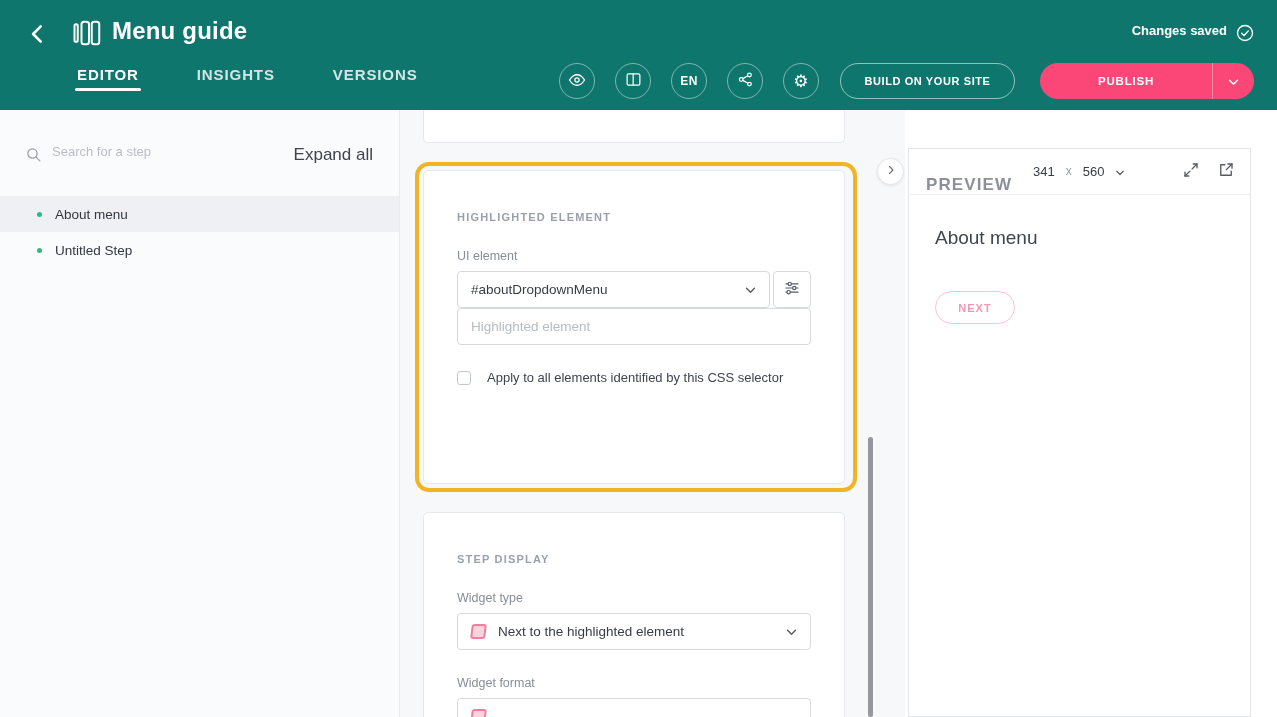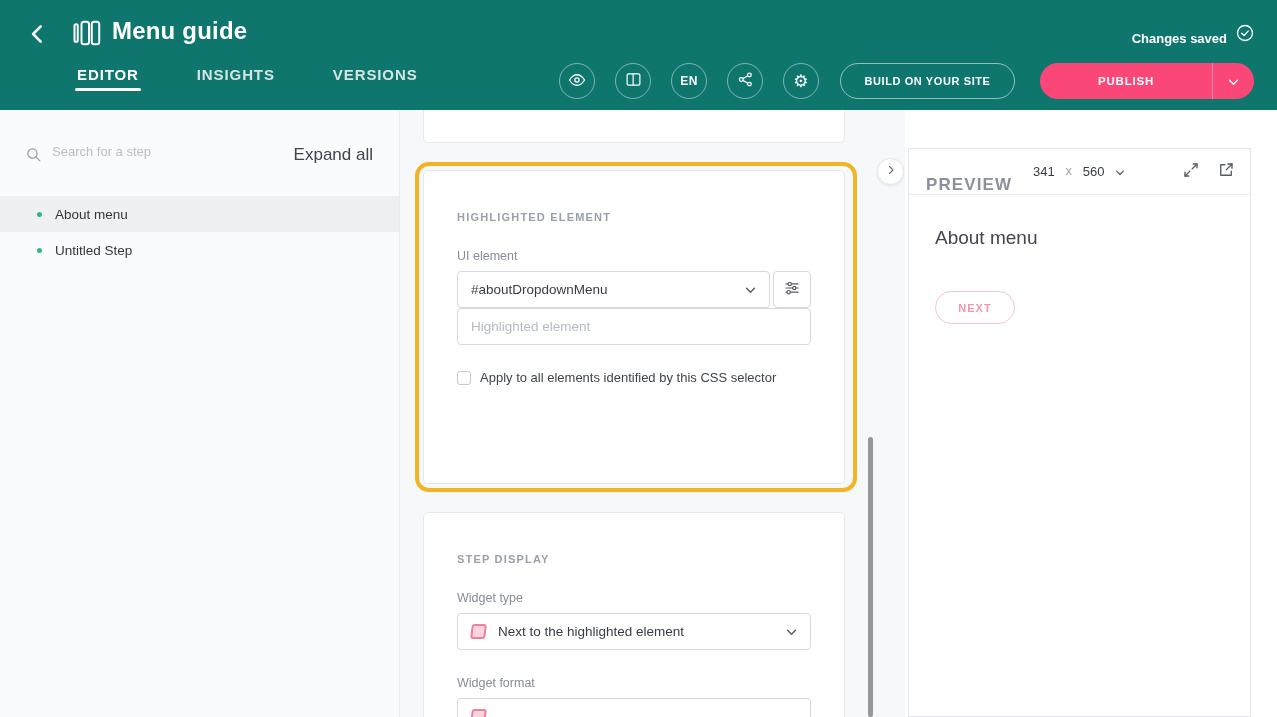--- a/index.html
+++ b/index.html
@@ -5,21 +5,21 @@
   * { margin:0; padding:0; box-sizing:border-box; }
   html,body { width:1277px; height:717px; }
   body { font-family:"Liberation Sans", sans-serif; background:#ffffff; position:relative; overflow:hidden; color:#383c44; }
   .app { position:absolute; inset:0; }
 
   
   .topbar { position:absolute; top:0; left:0; width:1277px; height:110px; background:#0f766e; color:#fff; z-index:10; }
   .back-btn { position:absolute; left:22px; top:19px; width:32px; height:32px; background:none; border:none; cursor:pointer; display:flex; align-items:center; justify-content:center; }
   .logo { position:absolute; left:70px; top:17px; width:32px; height:32px; display:flex; align-items:center; justify-content:center; }
   .page-title { position:absolute; left:112px; top:17px; font-size:24px; font-weight:700; letter-spacing:0.2px; }
-  .changes-saved { position:absolute; right:22px; top:23px; display:flex; align-items:flex-end; gap:8px; font-size:13px; font-weight:700; }
+  .changes-saved { position:absolute; right:22px; top:23px; display:flex; align-items:flex-start; gap:8px; font-size:13px; font-weight:700; }
 
   .tabs { position:absolute; left:75px; top:66px; display:flex; gap:54px; }
   .tab { position:relative; font-family:inherit; font-size:15px; font-weight:700; letter-spacing:0.9px; color:rgba(255,255,255,0.82); background:none; border:none; cursor:pointer; padding:0 2px 16px; }
   .tab.active { color:#fff; }
   .tab.active::after { content:""; position:absolute; left:0; right:0; bottom:8px; height:3px; border-radius:2px; background:#fff; }
 
   .circle-btns { position:absolute; left:559px; top:63px; display:flex; gap:20px; }
   .circle-btn { width:36px; height:36px; border-radius:50%; border:1px solid rgba(255,255,255,0.45); background:transparent; color:#fff; display:flex; align-items:center; justify-content:center; font-family:inherit; font-size:12px; font-weight:700; letter-spacing:0.5px; cursor:pointer; }
 
   .build-btn { position:absolute; left:840px; top:63px; width:175px; height:36px; border-radius:18px; border:1px solid rgba(255,255,255,0.55); background:transparent; color:#fff; font-family:inherit; font-size:11px; font-weight:700; letter-spacing:0.6px; cursor:pointer; }
@@ -47,21 +47,21 @@
   .card-stepdisplay { top:402px; height:290px; }
 
   .section-title { margin-top:40px; font-size:11px; font-weight:700; letter-spacing:1.2px; color:#9aa0ab; }
   .field-label { margin:26px 0 8px; font-size:12.5px; color:#878d99; }
   .select-row { display:flex; gap:3px; }
   .select-box { flex:1; height:37px; border:1px solid #d6d9dd; border-radius:4px; background:#fff; display:flex; align-items:center; gap:12px; padding:0 13px; font-size:13.5px; color:#383c44; cursor:pointer; }
   .select-box .spacer { flex:1; }
   .icon-btn { width:38px; height:37px; border:1px solid #d6d9dd; border-radius:4px; background:#fff; cursor:pointer; display:flex; align-items:center; justify-content:center; flex:0 0 auto; }
   .text-input { width:100%; height:37px; border:1px solid #d6d9dd; border-radius:4px; padding:0 13px; font-family:inherit; font-size:13.5px; color:#383c44; background:#fff; }
   .text-input::placeholder { color:#b6bcc4; }
-  .checkbox-row { display:flex; align-items:center; gap:9px; margin-top:25px; font-size:13px; color:#3f444d; }
+  .checkbox-row { display:flex; align-items:center; gap:16px; margin-top:25px; font-size:13px; color:#3f444d; }
   .cb { appearance:none; -webkit-appearance:none; width:14px; height:14px; border:1px solid #c3c8cf; border-radius:3px; background:#fff; cursor:pointer; flex:0 0 auto; }
   .widget-icon { width:15px; height:15px; background:#fbd4dd; border:2px solid #ef7f9e; border-radius:3px; transform:skewX(-7deg); flex:0 0 auto; }
 
   .main-scrollbar { position:absolute; left:468px; top:327px; width:5px; height:280px; border-radius:3px; background:#96989d; cursor:pointer; z-index:3; }
 
   
   .collapse-btn { position:absolute; left:877px; top:158px; width:27px; height:27px; border-radius:50%; background:#fff; border:1px solid #e3e5e8; box-shadow:0 1px 3px rgba(0,0,0,0.08); display:flex; align-items:center; justify-content:center; cursor:pointer; z-index:6; }
 
   
   .preview-panel { position:absolute; left:908px; top:148px; width:343px; height:569px; background:#fff; border:1px solid #e4e6e9; }

